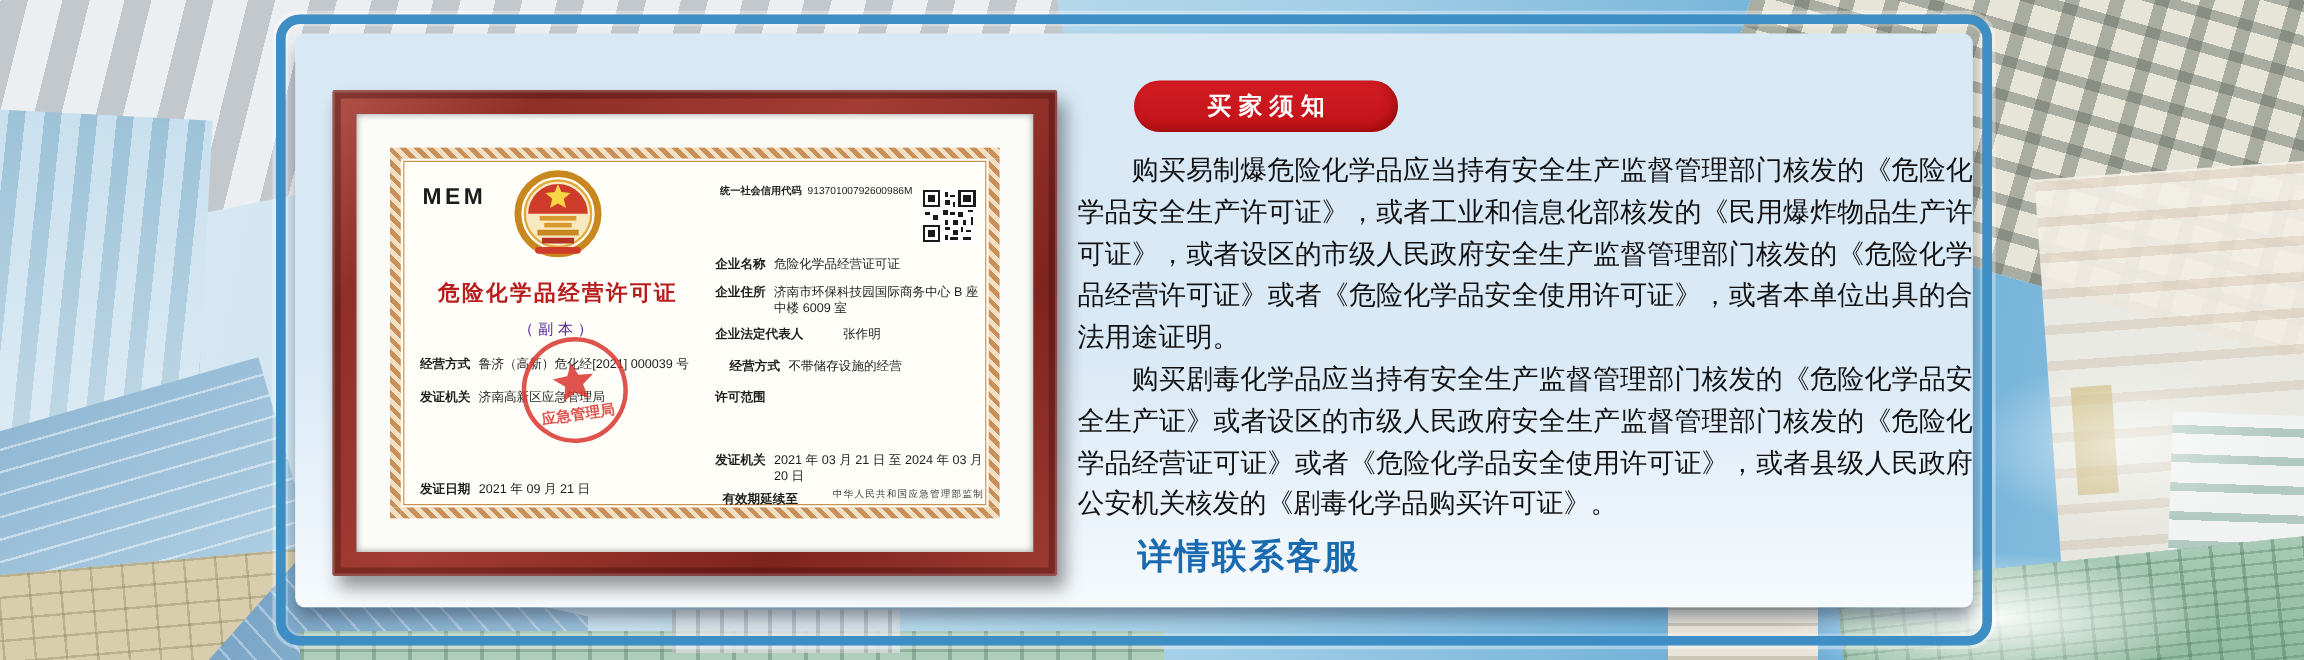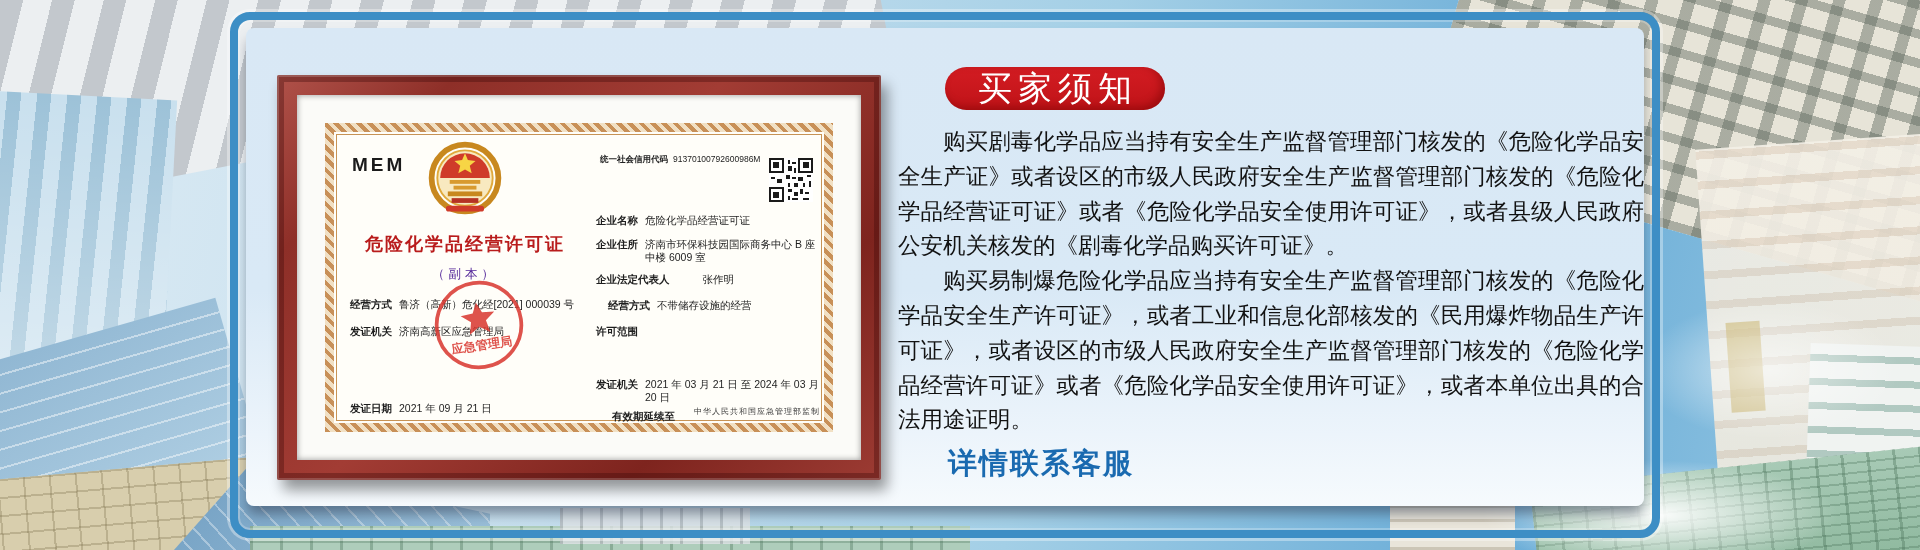--- a/index.html
+++ b/index.html
@@ -83,21 +83,21 @@
   .credit{position:absolute;left:4px;top:22px;font-size:8.5px;color:#222;}
   .credit b{margin-right:5px;}
   .qr{position:absolute;right:8px;top:26px;}
   .cert-foot{position:absolute;right:2px;bottom:6px;font-size:8px;color:#3a3a3a;letter-spacing:1px;margin-top:48px;}
 
   
   .badge{position:absolute;left:945px;top:67px;width:220px;height:43px;z-index:6;
          background:linear-gradient(180deg,#d31c22,#c01318);border-radius:22px;
          display:flex;align-items:center;justify-content:center;
          box-shadow:inset -4px -3px 8px rgba(110,0,0,.45);}
-  .badge span{color:#fff;font-size:34px;font-weight:normal;letter-spacing:6px;padding-left:6px;}
+  .badge span{color:#fff;font-size:20px;font-weight:bold;letter-spacing:6px;padding-left:6px;}
   .notice{position:absolute;left:898px;top:125px;width:746px;z-index:6;
           font-size:22.5px;line-height:34.8px;color:#121212;}
   .notice p{margin:0;text-indent:2em;text-align:justify;word-break:break-all;}
   .contact{position:absolute;left:948px;top:444px;z-index:6;
            font-size:29px;font-weight:bold;color:#1a6ab0;letter-spacing:2px;cursor:pointer;}
 </style>
 </head>
 <body>
 
 <div id="stage">
@@ -189,34 +189,34 @@
               <span class="clabel">经营方式</span>
               <span class="cvalue">不带储存设施的经营</span>
             </div>
             <div class="crow" style="left:0;top:193px;">
               <span class="clabel">许可范围</span>
             </div>
             <div class="crow" style="left:0;top:246px;">
               <span class="clabel">发证机关</span>
               <span class="cvalue">2021 年 03 月 21 日 至 2024 年 03 月 20 日</span>
             </div>
-            <div class="crow" style="left:16px;top:278px;text-align:center;">
+            <div class="crow" style="left:6px;top:278px;text-align:center;">
               <span class="clabel">有效期延续至</span>
               <span class="cvalue"></span>
             </div>
             <div class="cert-foot">中华人民共和国应急管理部监制</div>
           </div>
 
         </div>
       </div>
     </div>
   </div>
 
   <div class="badge">
     <span>买家须知</span>
   </div>
   <div class="notice">
+    <p>购买易制爆危险化学品应当持有安全生产监督管理部门核发的《危险化学品安全生产许可证》，或者工业和信息化部核发的《民用爆炸物品生产许可证》，或者设区的市级人民政府安全生产监督管理部门核发的《危险化学品经营许可证》或者《危险化学品安全使用许可证》，或者本单位出具的合法用途证明。</p>
     <p>购买剧毒化学品应当持有安全生产监督管理部门核发的《危险化学品安全生产证》或者设区的市级人民政府安全生产监督管理部门核发的《危险化学品经营证可证》或者《危险化学品安全使用许可证》，或者县级人民政府公安机关核发的《剧毒化学品购买许可证》。</p>
-    <p>购买易制爆危险化学品应当持有安全生产监督管理部门核发的《危险化学品安全生产许可证》，或者工业和信息化部核发的《民用爆炸物品生产许可证》，或者设区的市级人民政府安全生产监督管理部门核发的《危险化学品经营许可证》或者《危险化学品安全使用许可证》，或者本单位出具的合法用途证明。</p>
   </div>
   <div class="contact">详情联系客服</div>
 
 </div>
 
 </body></html>

